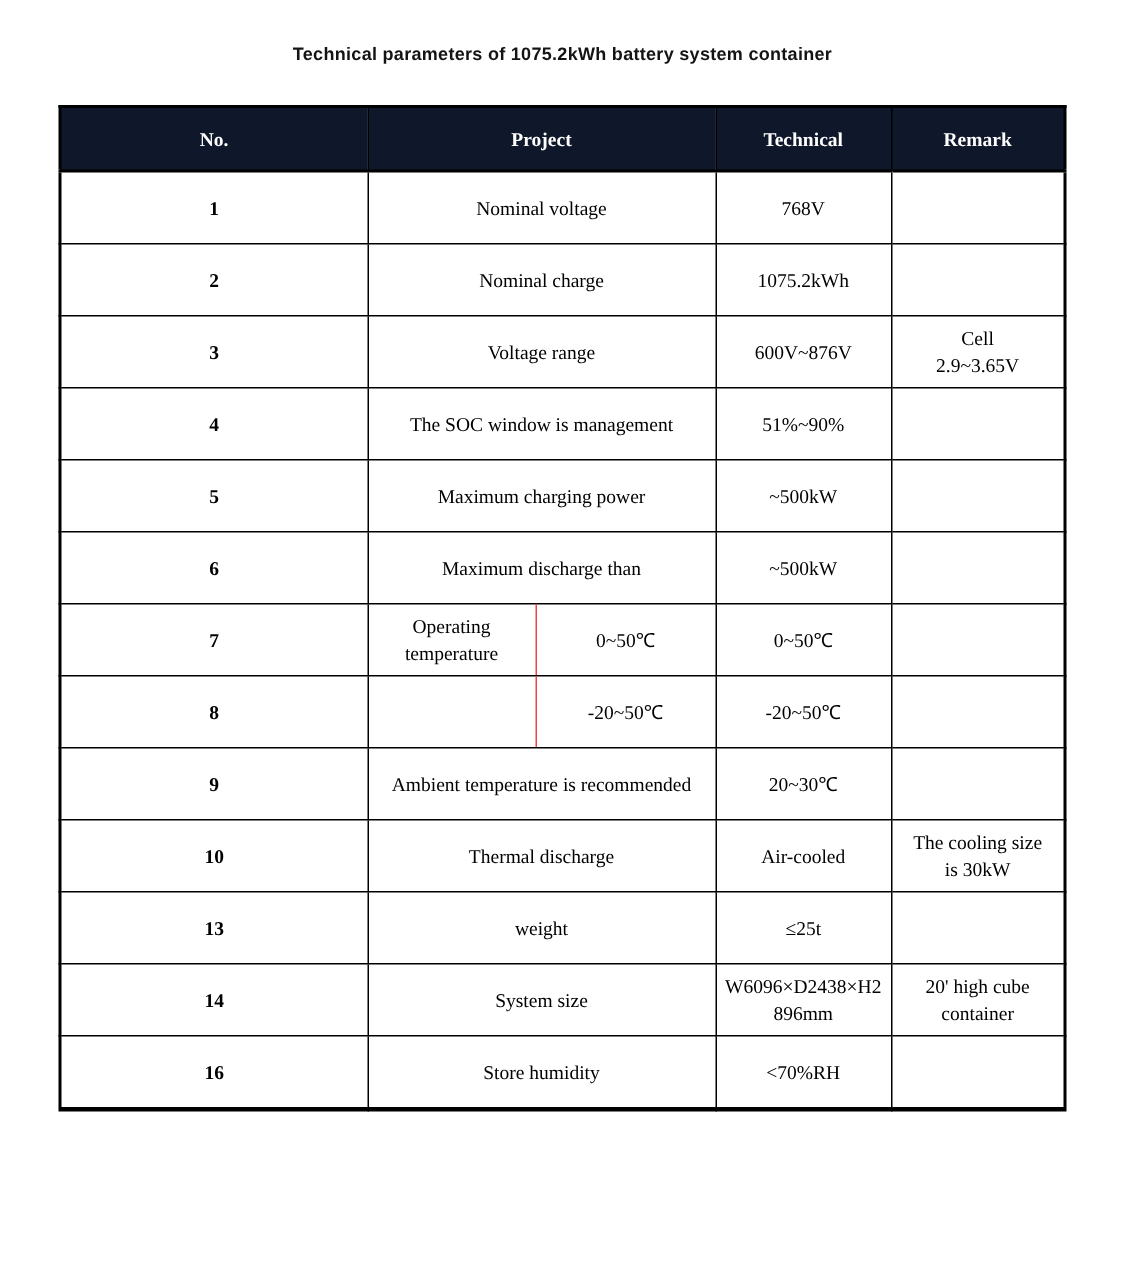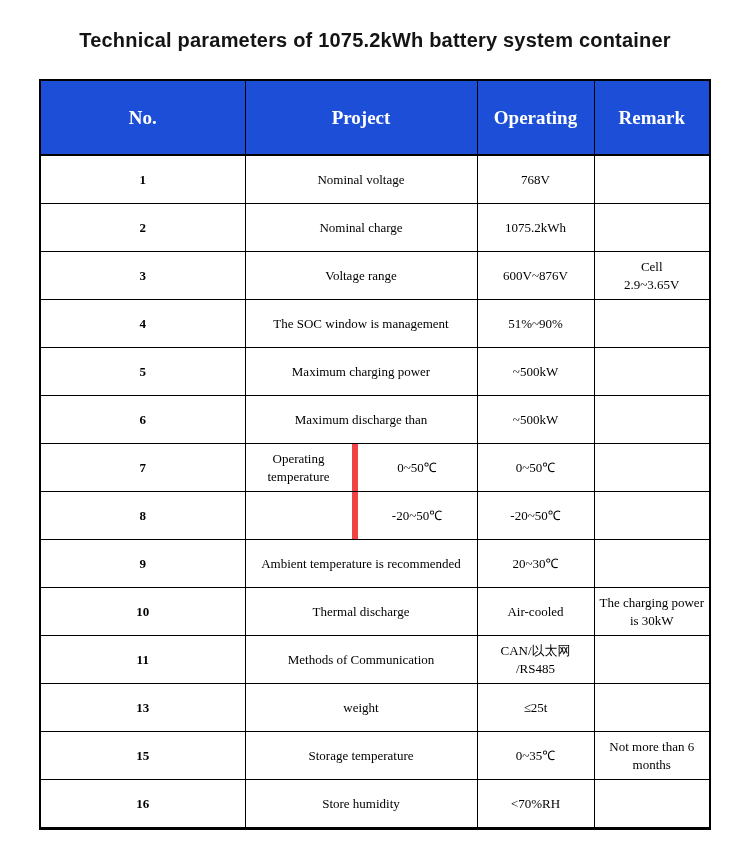--- a/index.html
+++ b/index.html
@@ -10,48 +10,48 @@
     height: 856px;
     font-family: "Liberation Serif", serif;
     color: #000;
   }
   .page-title {
     text-align: center;
     margin: 0 auto;
     padding-top: 29px;
     font-family: "Liberation Sans", sans-serif;
     font-weight: bold;
-    font-size: 20px;
+    font-size: 12px;
     color: #141414;
     letter-spacing: 0.2px;
   }
   table.params {
     border-collapse: collapse;
     table-layout: fixed;
     width: 670px;
     margin: 27px auto 0 auto;
     border: 2px solid #000;
     border-bottom-width: 3px;
   }
   col.c-no { width: 205px; }
   col.c-project { width: 232px; }
   col.c-parameter { width: 117px; }
   col.c-remark { width: 116px; }
   th {
-    background: #1d4ed8;
+    background: #0f172a;
     color: #ffffff;
     font-family: "Liberation Serif", serif;
     font-weight: bold;
-    font-size: 19px;
+    font-size: 13px;
     height: 41px;
     border: 1px solid #000;
     border-bottom-width: 2px;
     text-align: center;
     vertical-align: middle;
-    padding: 16px;
+    padding: 0;
   }
   td {
     border: 1px solid #000;
     height: 43px;
     text-align: center;
     vertical-align: middle;
     font-size: 13px;
     line-height: 1.35;
     padding: 2px 4px;
     white-space: pre-line;
@@ -64,21 +64,21 @@
     position: relative;
   }
   .split {
     position: absolute;
     inset: 0;
     display: flex;
     align-items: stretch;
   }
   .split-left {
     width: 112px;
-    border-right: 6px solid #ef4444;
+    border-right: 1px solid #ef4444;
     display: flex;
     align-items: center;
     justify-content: center;
     text-align: center;
     padding: 2px 4px;
     box-sizing: border-box;
   }
   .split-right {
     flex: 1;
     display: flex;
@@ -98,21 +98,21 @@
   <colgroup>
     <col class="c-no">
       <col class="c-project">
       <col class="c-parameter">
       <col class="c-remark">
   </colgroup>
   <thead>
     <tr>
       <th>No.</th>
       <th>Project</th>
-      <th>Operating</th>
+      <th>Technical</th>
       <th>Remark</th>
     </tr>
   </thead>
   <tbody>
     <tr>
       <td class="no-cell">1</td>
       <td>Nominal voltage</td>
       <td>768V</td>
       <td></td>
     </tr>
@@ -172,42 +172,36 @@
     <tr>
       <td class="no-cell">9</td>
       <td>Ambient temperature is recommended</td>
       <td>20~30℃</td>
       <td></td>
     </tr>
     <tr>
       <td class="no-cell">10</td>
       <td>Thermal discharge</td>
       <td>Air-cooled</td>
-      <td>The charging power
+      <td>The cooling size
 is 30kW</td>
-    </tr>
-    <tr>
-      <td class="no-cell">11</td>
-      <td>Methods of Communication</td>
-      <td>CAN/以太网
-/RS485</td>
-      <td></td>
     </tr>
     <tr>
       <td class="no-cell">13</td>
       <td>weight</td>
       <td>≤25t</td>
       <td></td>
     </tr>
     <tr>
-      <td class="no-cell">15</td>
-      <td>Storage temperature</td>
-      <td>0~35℃</td>
-      <td>Not more than 6
-months</td>
+      <td class="no-cell">14</td>
+      <td>System size</td>
+      <td>W6096×D2438×H2
+896mm</td>
+      <td>20' high cube
+container</td>
     </tr>
     <tr>
       <td class="no-cell">16</td>
       <td>Store humidity</td>
       <td>&lt;70%RH</td>
       <td></td>
     </tr>
   </tbody>
 </table>
 

